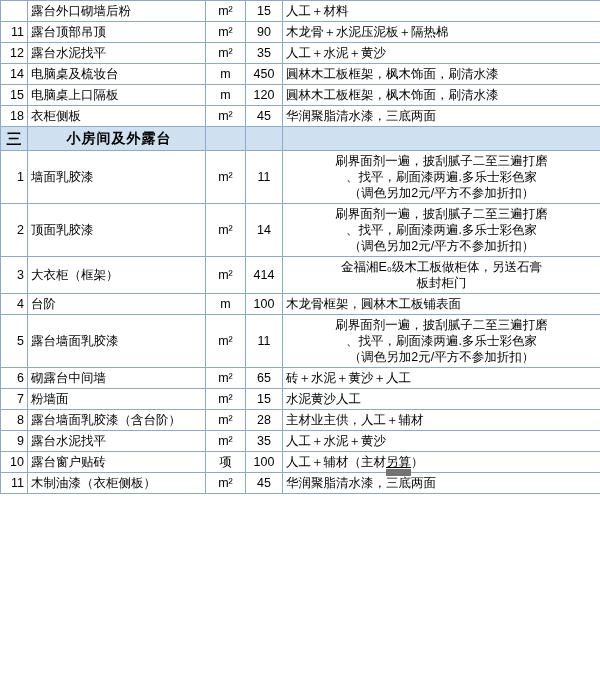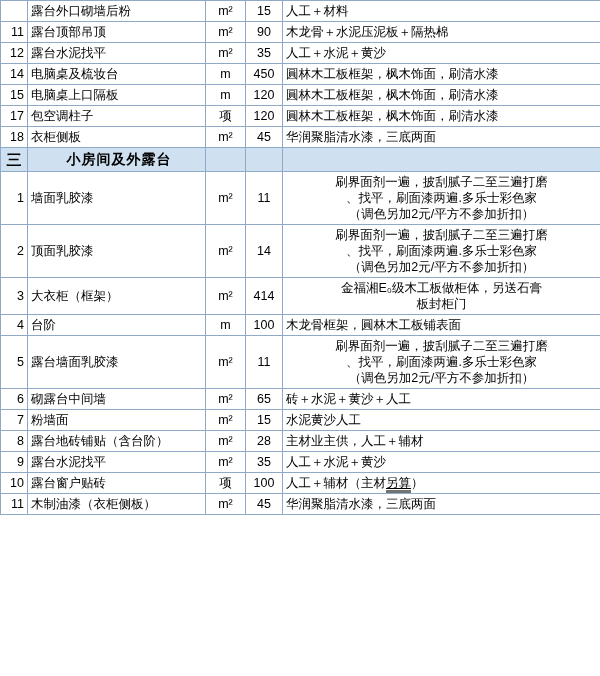--- a/index.html
+++ b/index.html
@@ -74,21 +74,21 @@
   tr.section td.name {
     padding-left: 8px;
     letter-spacing: 1px;
     text-align: center;
   }
   .multi {
     white-space: pre-line;
     margin-top: 8px;
   }
   .u-underline {
-    border-bottom: 3px solid #737373;
+    border-bottom: 7px solid #737373;
     text-decoration: underline;
   }
   .tall td { height: 54px; }
   .tall2 td { height: 36px; }
 </style>
 </head>
 <body>
 
 <div id="sheet">
   <table class="quote">
@@ -129,27 +129,20 @@
           <td class="note">圓林木工板框架，枫木饰面，刷清水漆</td>
         </tr>
         <tr>
           <td class="num">15</td>
           <td class="name">电脑桌上口隔板</td>
           <td class="unit">m</td>
           <td class="qty">120</td>
           <td class="note">圓林木工板框架，枫木饰面，刷清水漆</td>
         </tr>
         <tr>
-          <td class="num">17</td>
-          <td class="name">包空调柱子</td>
-          <td class="unit">项</td>
-          <td class="qty">120</td>
-          <td class="note">圓林木工板框架，枫木饰面，刷清水漆</td>
-        </tr>
-        <tr>
           <td class="num">18</td>
           <td class="name">衣柜侧板</td>
           <td class="unit">m²</td>
           <td class="qty">45</td>
           <td class="note">华润聚脂清水漆，三底两面</td>
         </tr>
         <tr class="section">
           <td class="num">三</td>
           <td class="name">小房间及外露台</td>
           <td class="unit"></td>
@@ -207,21 +200,21 @@
         </tr>
         <tr>
           <td class="num">7</td>
           <td class="name">粉墙面</td>
           <td class="unit">m²</td>
           <td class="qty">15</td>
           <td class="note">水泥黄沙人工</td>
         </tr>
         <tr>
           <td class="num">8</td>
-          <td class="name">露台地砖铺贴（含台阶）</td>
+          <td class="name">露台墙面乳胶漆（含台阶）</td>
           <td class="unit">m²</td>
           <td class="qty">28</td>
           <td class="note">主材业主供，人工＋辅材</td>
         </tr>
         <tr>
           <td class="num">9</td>
           <td class="name">露台水泥找平</td>
           <td class="unit">m²</td>
           <td class="qty">35</td>
           <td class="note">人工＋水泥＋黄沙</td>

